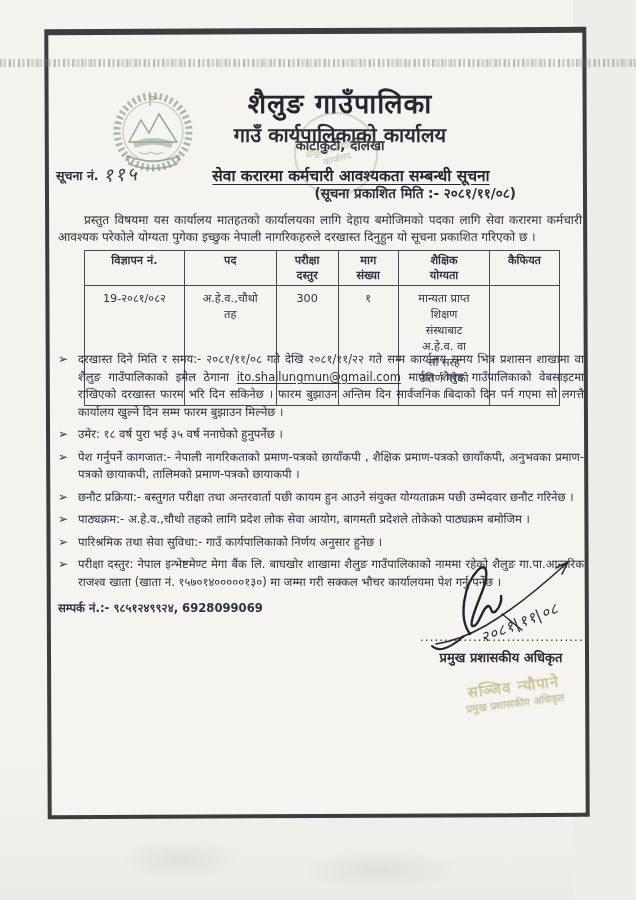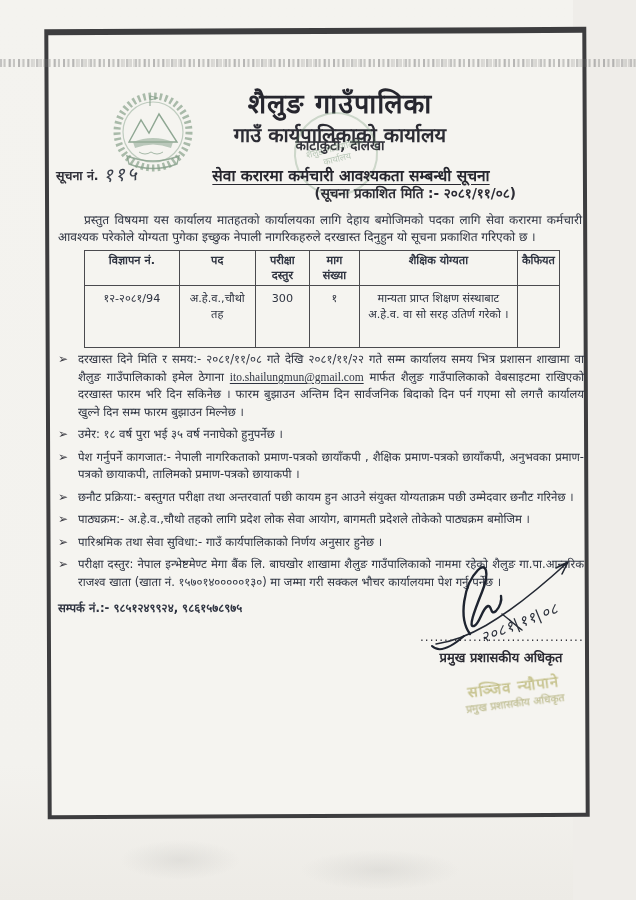--- a/index.html
+++ b/index.html
@@ -72,30 +72,30 @@
   
   .intro {
     position:absolute; left:58px; top:212px; width:524px;
     font-size:12px; line-height:17px; text-align:justify; text-indent:26px; color:#2e3340;
   }
   table.vacancy {
     position:absolute; left:84px; top:250px; width:476px;
     border-collapse:collapse; font-size:11.2px; color:#2e3340;
   }
   table.vacancy th, table.vacancy td {
-    border:1.3px solid #4a4a4e; padding:2px 4px; text-align:center; vertical-align:top;
+    border:1.3px solid #4a4a4e; padding:2px 18px; text-align:center; vertical-align:top;
   }
   table.vacancy th { font-weight:700; line-height:15px; }
   table.vacancy td { height:62px; line-height:16px; padding-top:5px; }
   
   .bullets { position:absolute; left:58px; top:351px; width:526px; }
   .bullet { display:flex; gap:7px; margin-bottom:5px; font-size:11.5px; line-height:17.5px; color:#2e3340; }
   .bmark { flex:0 0 13px; color:#3a3a42; font-size:12px; line-height:17px; }
   .btext { flex:1; text-align:justify; }
-  .email { text-decoration:underline; text-underline-offset:2px;font-family:Liberation Serif, serif; }
+  .email { text-decoration:underline; text-underline-offset:2px; }
   .contact { margin-top:9px; font-size:11.6px; font-weight:600; color:#2e3340; }
   
   .sig-svg { position:absolute; left:418px; top:548px; width:170px; height:105px; }
   .sig-date {
     position:absolute; left:478px; top:612px; font-size:15px; font-style:italic;
     color:#2a2f3a; transform:rotate(-22deg); letter-spacing:1px; white-space:nowrap;
   }
   .sig-dots {
     position:absolute; left:420px; top:630px; width:162px; text-align:center;
     font-size:12px; letter-spacing:1px; color:#33333b; white-space:nowrap; overflow:hidden;
@@ -169,21 +169,21 @@
         <th>विज्ञापन नं.</th>
         <th>पद</th>
         <th>परीक्षा दस्तुर</th>
         <th>माग संख्या</th>
         <th>शैक्षिक योग्यता</th>
         <th>कैफियत</th>
       </tr>
     </thead>
     <tbody>
       <tr>
-        <td>१२-२०८१/94</td>
+        <td>19-२०८१/०८२</td>
         <td>अ.हे.व.,चौथो तह</td>
         <td>300</td>
         <td>१</td>
         <td>मान्यता प्राप्त  शिक्षण संस्थाबाट अ.हे.व. वा सो सरह उतिर्ण गरेको ।</td>
         <td></td>
       </tr>
     </tbody>
   </table>
 
   <div class="bullets">
@@ -208,21 +208,21 @@
       <span class="btext">पाठ्यक्रम:- अ.हे.व.,चौथो  तहको लागि प्रदेश लोक सेवा आयोग, बागमती प्रदेशले तोकेको पाठ्यक्रम बमोजिम ।</span>
     </div>
     <div class="bullet">
       <span class="bmark">➢</span>
       <span class="btext">पारिश्रमिक तथा सेवा सुविधा:- गाउँ कार्यपालिकाको निर्णय अनुसार हुनेछ ।</span>
     </div>
     <div class="bullet">
       <span class="bmark">➢</span>
       <span class="btext">परीक्षा दस्तुर: नेपाल इन्भेष्टमेण्ट मेगा बैंक  लि. बाघखोर शाखामा शैलुङ गाउँपालिकाको नाममा रहेको शैलुङ गा.पा.आन्तरिक राजश्व खाता (खाता  नं. १५७०१४०००००१३०) मा जम्मा गरी सक्कल भौचर कार्यालयमा पेश गर्नु पर्नेछ ।</span>
     </div>
-    <div class="contact">सम्पर्क नं.:- ९८५१२४९९२४, ९८६१५७८९७५</div>
+    <div class="contact">सम्पर्क नं.:- ९८५१२४९९२४, 6928099069</div>
   </div>
 
   <svg class="sig-svg" viewBox="0 0 170 105">
     <path d="M18,96 C45,92 80,78 150,14 M150,14 L138,20 M150,14 L144,26" fill="none" stroke="#232833" stroke-width="1.6" stroke-linecap="round"></path>
     <path d="M52,86 C40,70 46,36 60,22 C68,14 72,24 64,44 C56,64 50,80 56,78 C62,76 64,60 70,58 C74,57 72,68 78,63 C82,59 84,52 83,48" fill="none" stroke="#1e2430" stroke-width="2.4" stroke-linecap="round"></path>
     <path d="M46,88 C30,102 20,104 14,98" fill="none" stroke="#1e2430" stroke-width="2" stroke-linecap="round"></path>
     <path d="M84,66 C92,72 98,78 104,82" fill="none" stroke="#232833" stroke-width="1.4" stroke-linecap="round"></path>
   </svg>
   <div class="sig-date">२०८१|११|०८</div>
   <div class="sig-dots">....................................</div>

